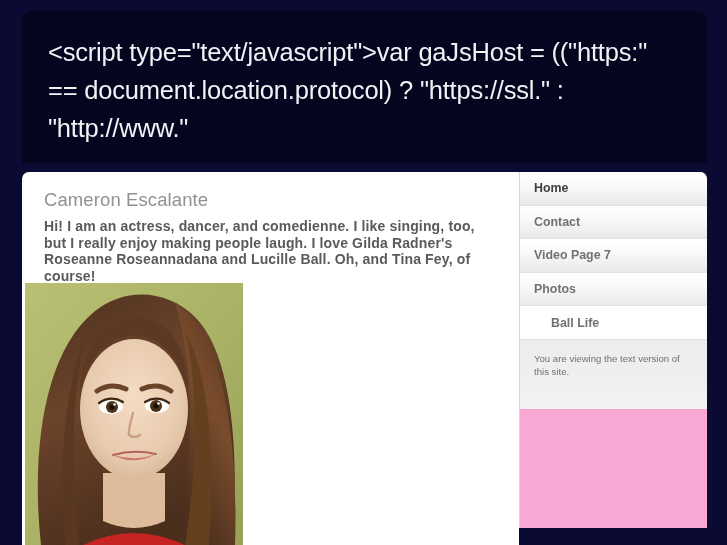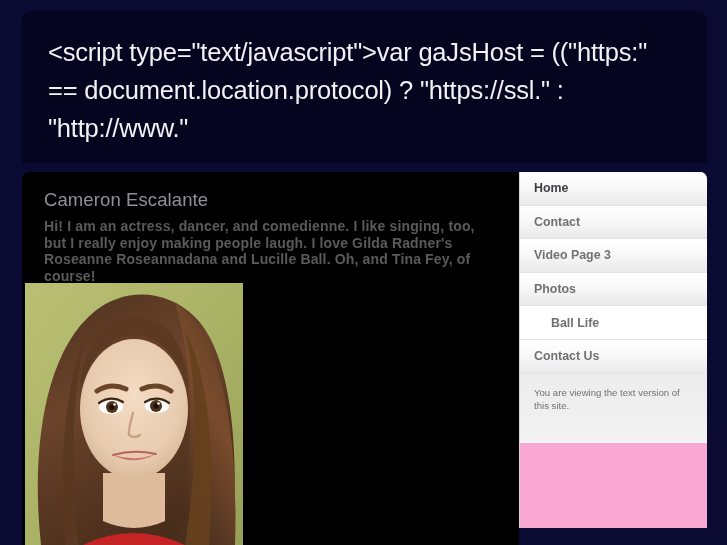--- a/index.html
+++ b/index.html
@@ -46,21 +46,21 @@
     word-break: break-word;
   }
 
   
   #content-panel {
     position: absolute;
     left: 22px;
     top: 172px;
     width: 497px;
     height: 373px;
-    background: #000000;
+    background: #ffffff;
     border-radius: 7px 0 0 0;
     box-sizing: border-box;
     padding: 17px 22px 0 22px;
     overflow: hidden;
   }
   #page-title {
     margin: 0 0 7px 0;
     color: #8f9194;
     font-size: 18.5px;
     font-weight: 400;
@@ -216,27 +216,24 @@
   </div>
 
   <div id="sidebar">
     <div class="nav-item top active">
       <span>Home</span>
     </div>
     <div class="nav-item top">
       <span>Contact</span>
     </div>
     <div class="nav-item top">
-      <span>Video Page 3</span>
+      <span>Video Page 7</span>
     </div>
     <div class="nav-item top">
       <span>Photos</span>
     </div>
     <div class="nav-item sub">
       <span>Ball Life</span>
     </div>
-    <div class="nav-item top">
-      <span>Contact Us</span>
-    </div>
     <div id="sidebar-note">You are viewing the text version of this site.</div>
   </div>
 
 </div>
 
 </body></html>

